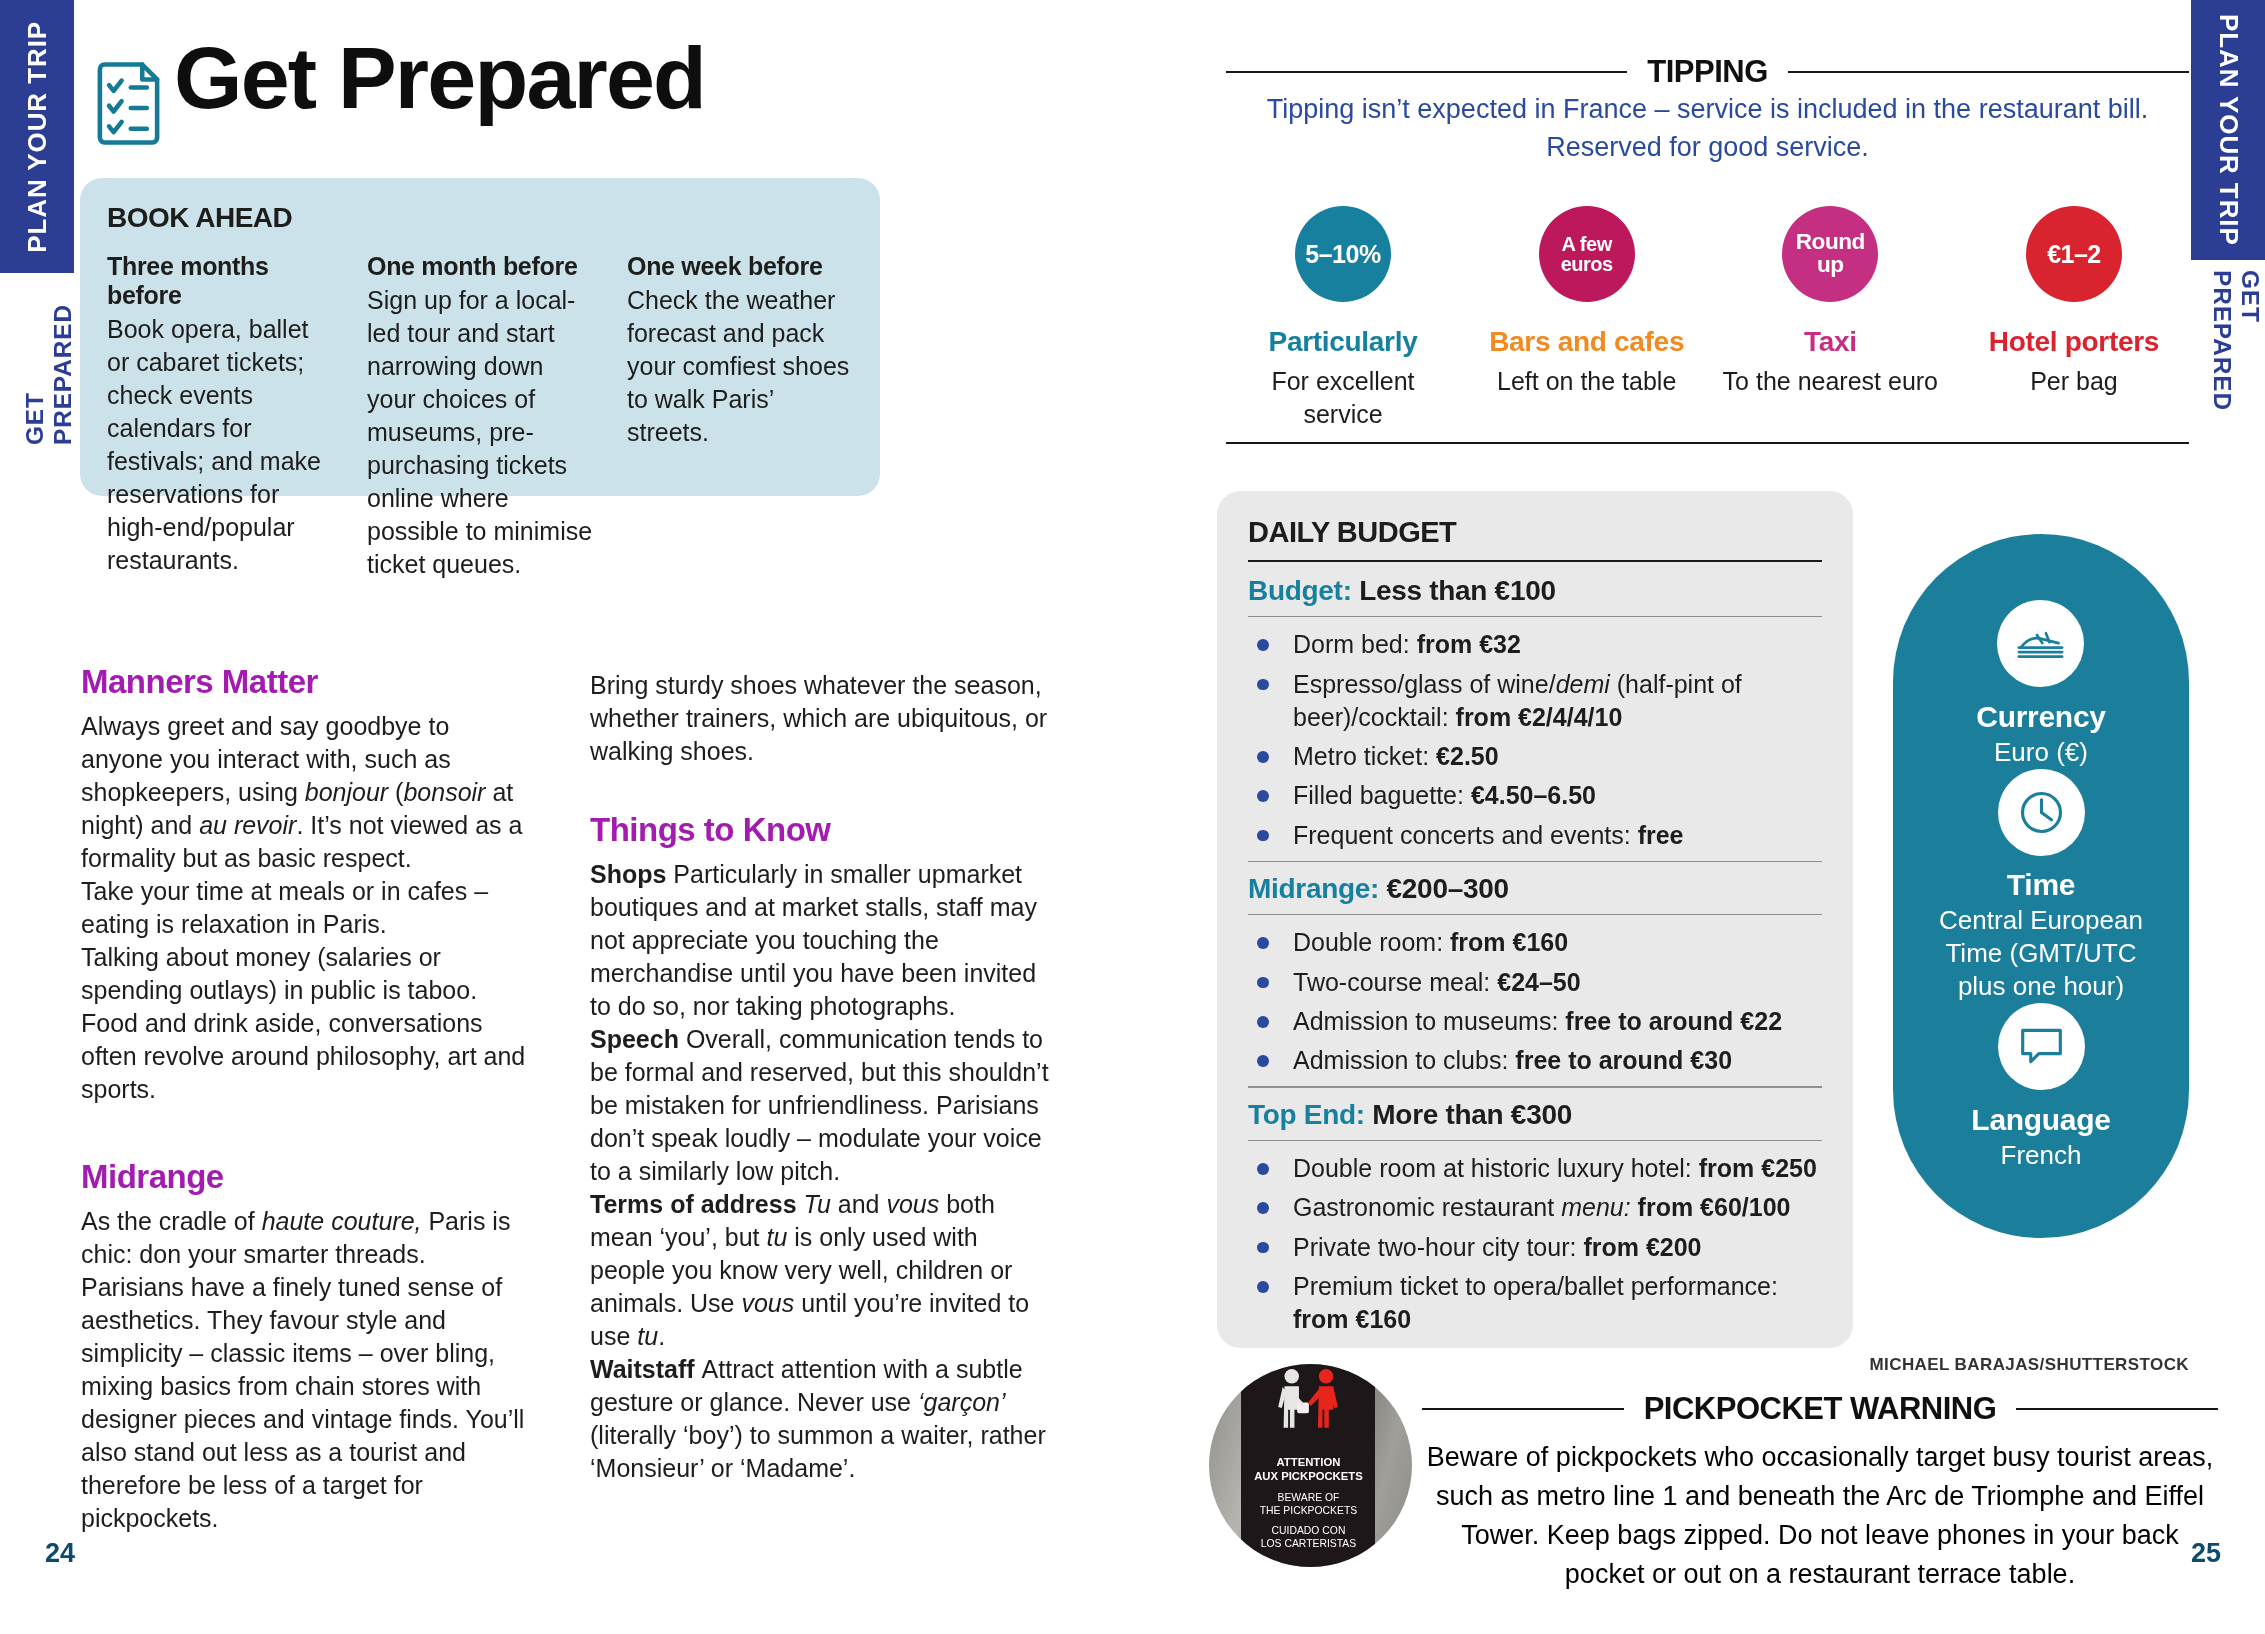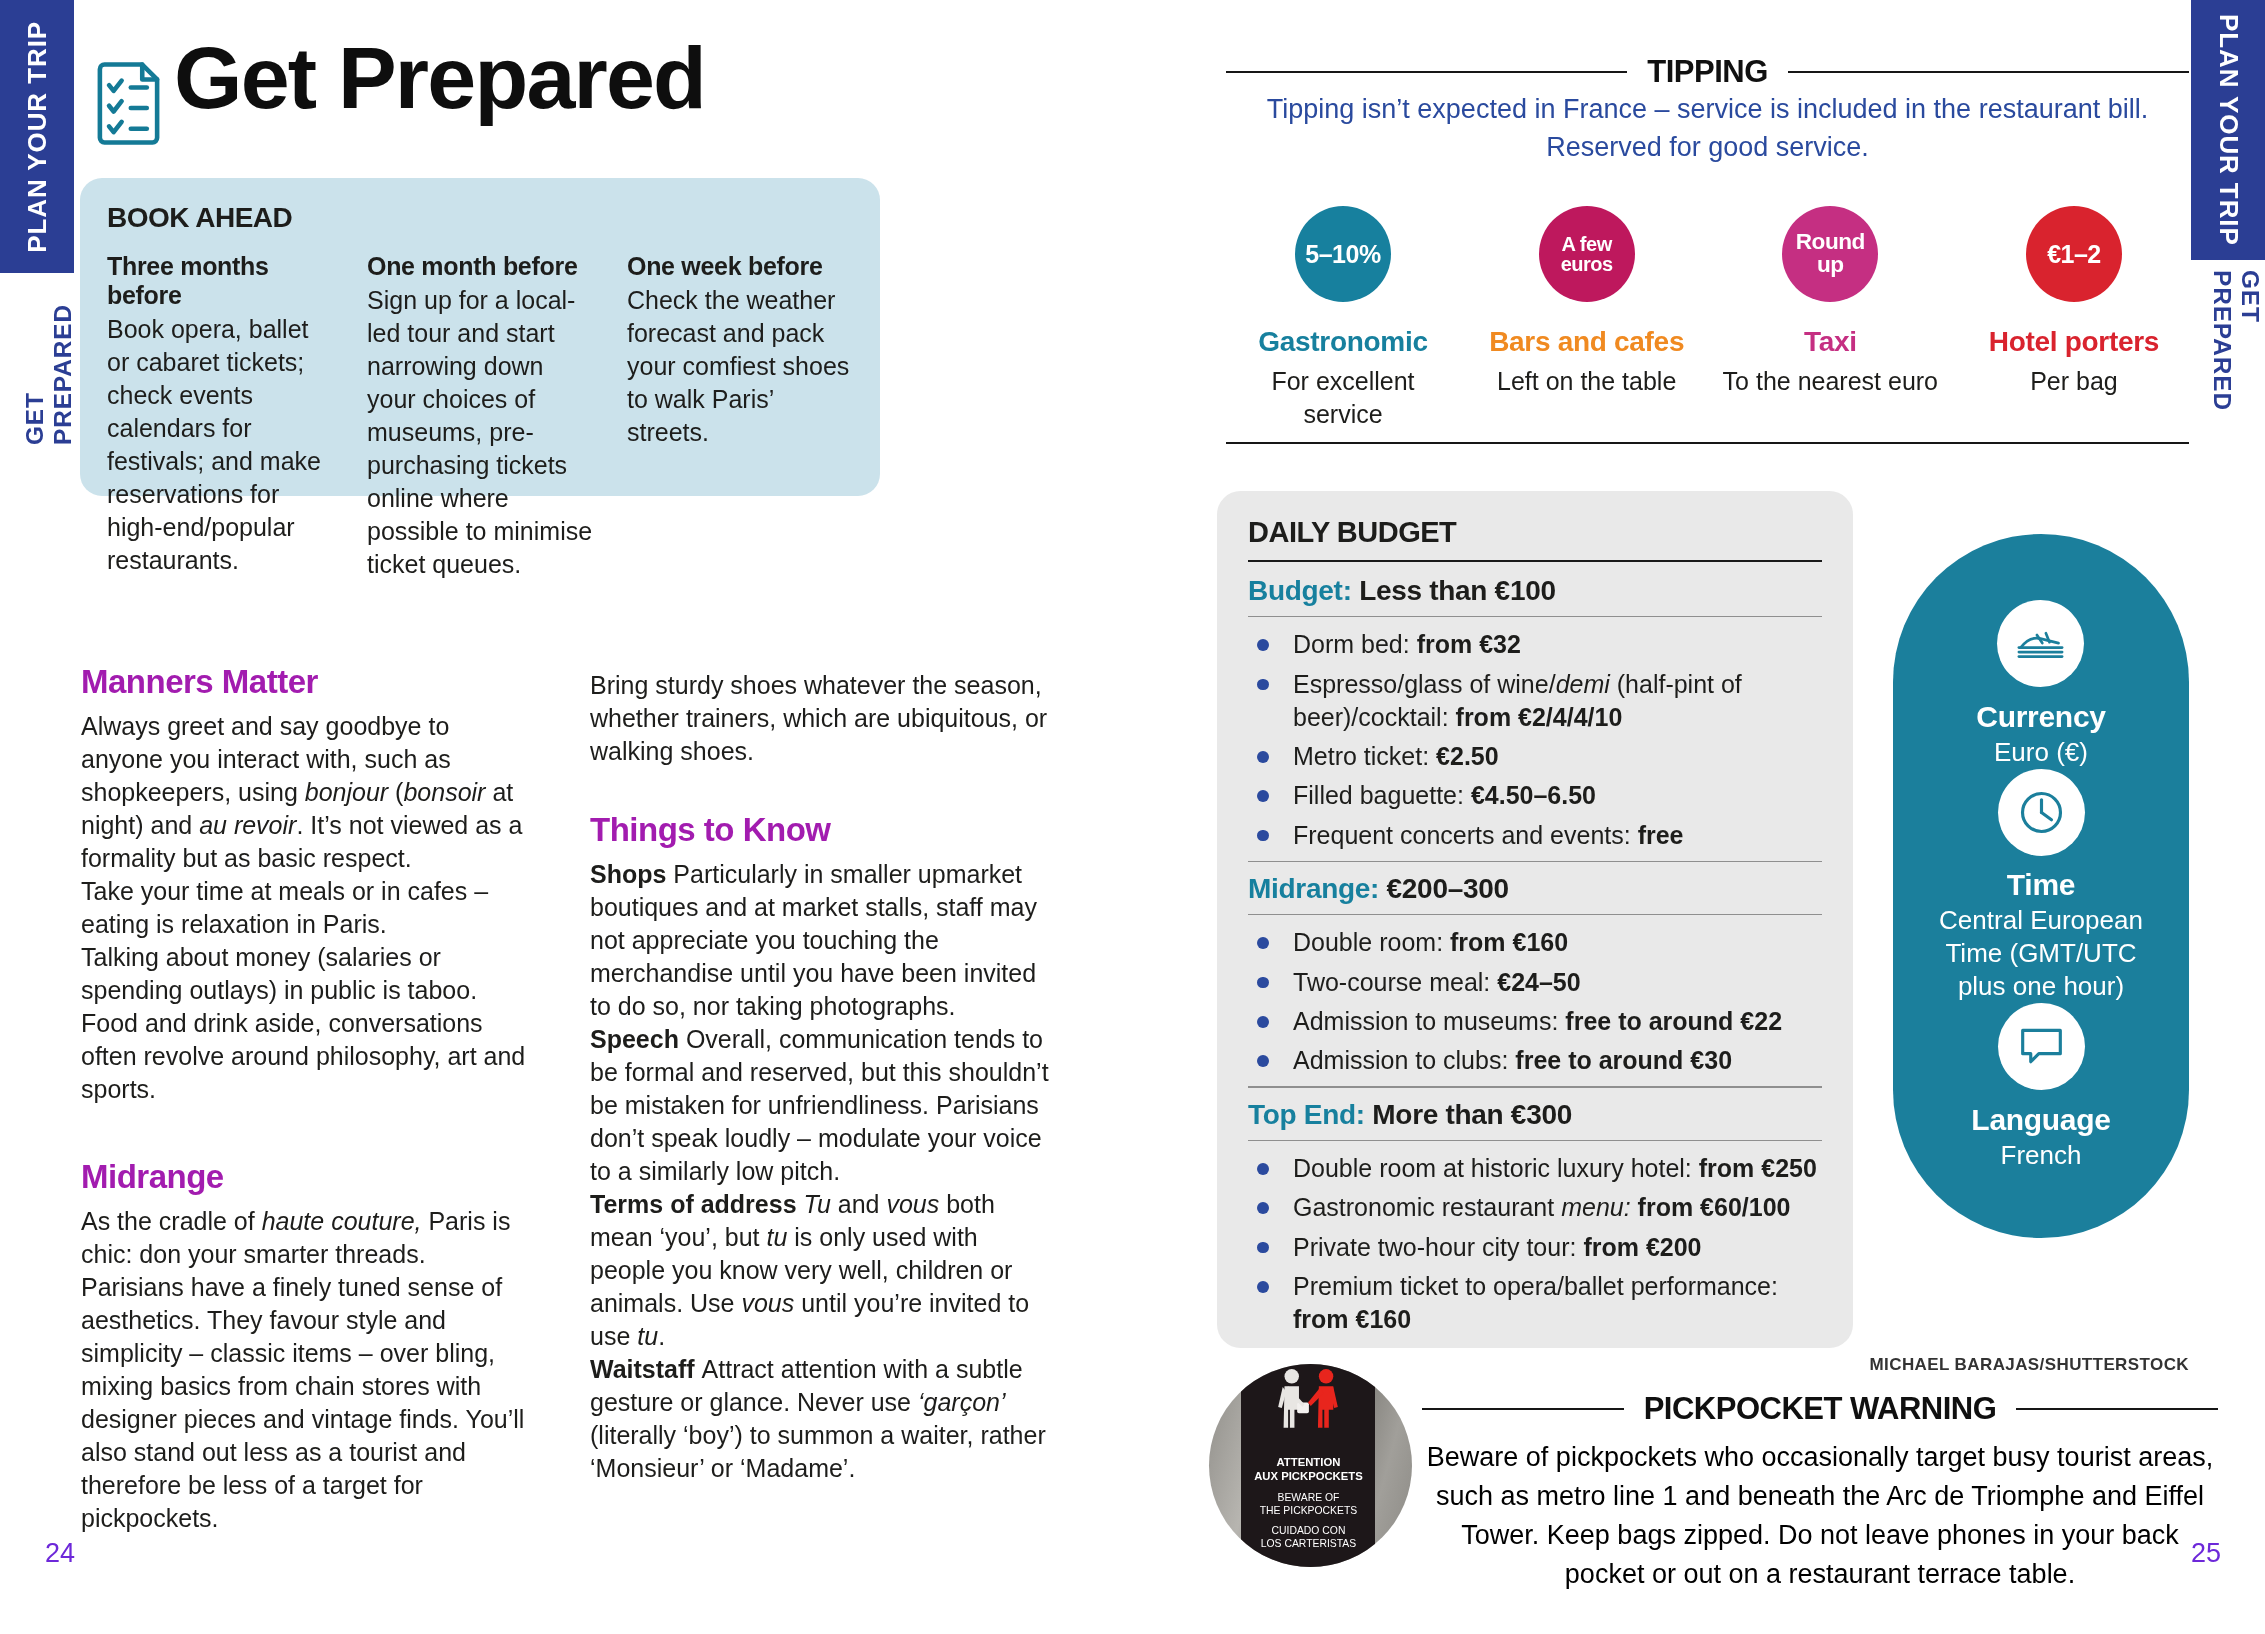--- a/index.html
+++ b/index.html
@@ -74,21 +74,21 @@
   .pp-photo{left:1209px;top:1364px;width:203px;height:203px;border-radius:50%;overflow:hidden;
             background:linear-gradient(105deg,#8f8d88 0%,#b7b5b0 28%,#75736e 55%,#a19f9a 80%,#8b8984 100%);}
   .pp-sign{position:absolute;left:16%;top:-6%;width:66%;height:116%;background:#1d1719;
            display:flex;flex-direction:column;align-items:center;box-sizing:border-box;padding-top:16.3px;}
   .pp-sign-text{color:#fff;text-align:center;line-height:1.25;}
   .pp-sign-text.g1{font-size:11.3px;font-weight:700;margin-top:9px;}
   .pp-sign-text.g2,.pp-sign-text.g3{font-size:10.4px;margin-top:7.2px;}
   .pp-text-block{left:1422px;top:1391px;width:796px;}
   .pp-body{margin-top:11px;color:#000000;font-size:27px;line-height:39px;text-align:center;}
 
-  .page-num{font-size:27px;font-weight:400;color:#6d28d9;}
+  .page-num{font-size:27px;font-weight:700;color:#0c4a6e;}
   .ic{display:block;}
 </style>
 </head>
 <body>
 
 <div class="canvas">
 
   <div class="abs tab" style="left:0;top:0;width:74px;height:273px;">
     <span class="tab-text v-up">PLAN YOUR TRIP</span>
   </div>
@@ -165,21 +165,21 @@
     </div>
   <div class="abs rule-row" style="left:1226px;top:54px;width:963px;">
     <div class="line"></div>
     <div class="rule-title">TIPPING</div>
     <div class="line"></div>
   </div>
 
   <div class="abs tips-row" style="left:1230px;top:206px;width:957px;">
       <div class="tip">
         <div class="tip-circle" style="background: rgb(23, 128, 158);">5–10%</div>
-        <div class="tip-category" style="color: rgb(23, 128, 158);">Gastronomic</div>
+        <div class="tip-category" style="color: rgb(23, 128, 158);">Particularly</div>
         <div class="tip-desc">For excellent service</div>
       </div>
       <div class="tip">
         <div class="tip-circle" style="background: #be185d;">A few euros</div>
         <div class="tip-category" style="color: rgb(240, 138, 33);">Bars and cafes</div>
         <div class="tip-desc">Left on the table</div>
       </div>
       <div class="tip">
         <div class="tip-circle" style="background: rgb(197, 47, 130);">Round up</div>
         <div class="tip-category" style="color: rgb(197, 47, 130);">Taxi</div>

